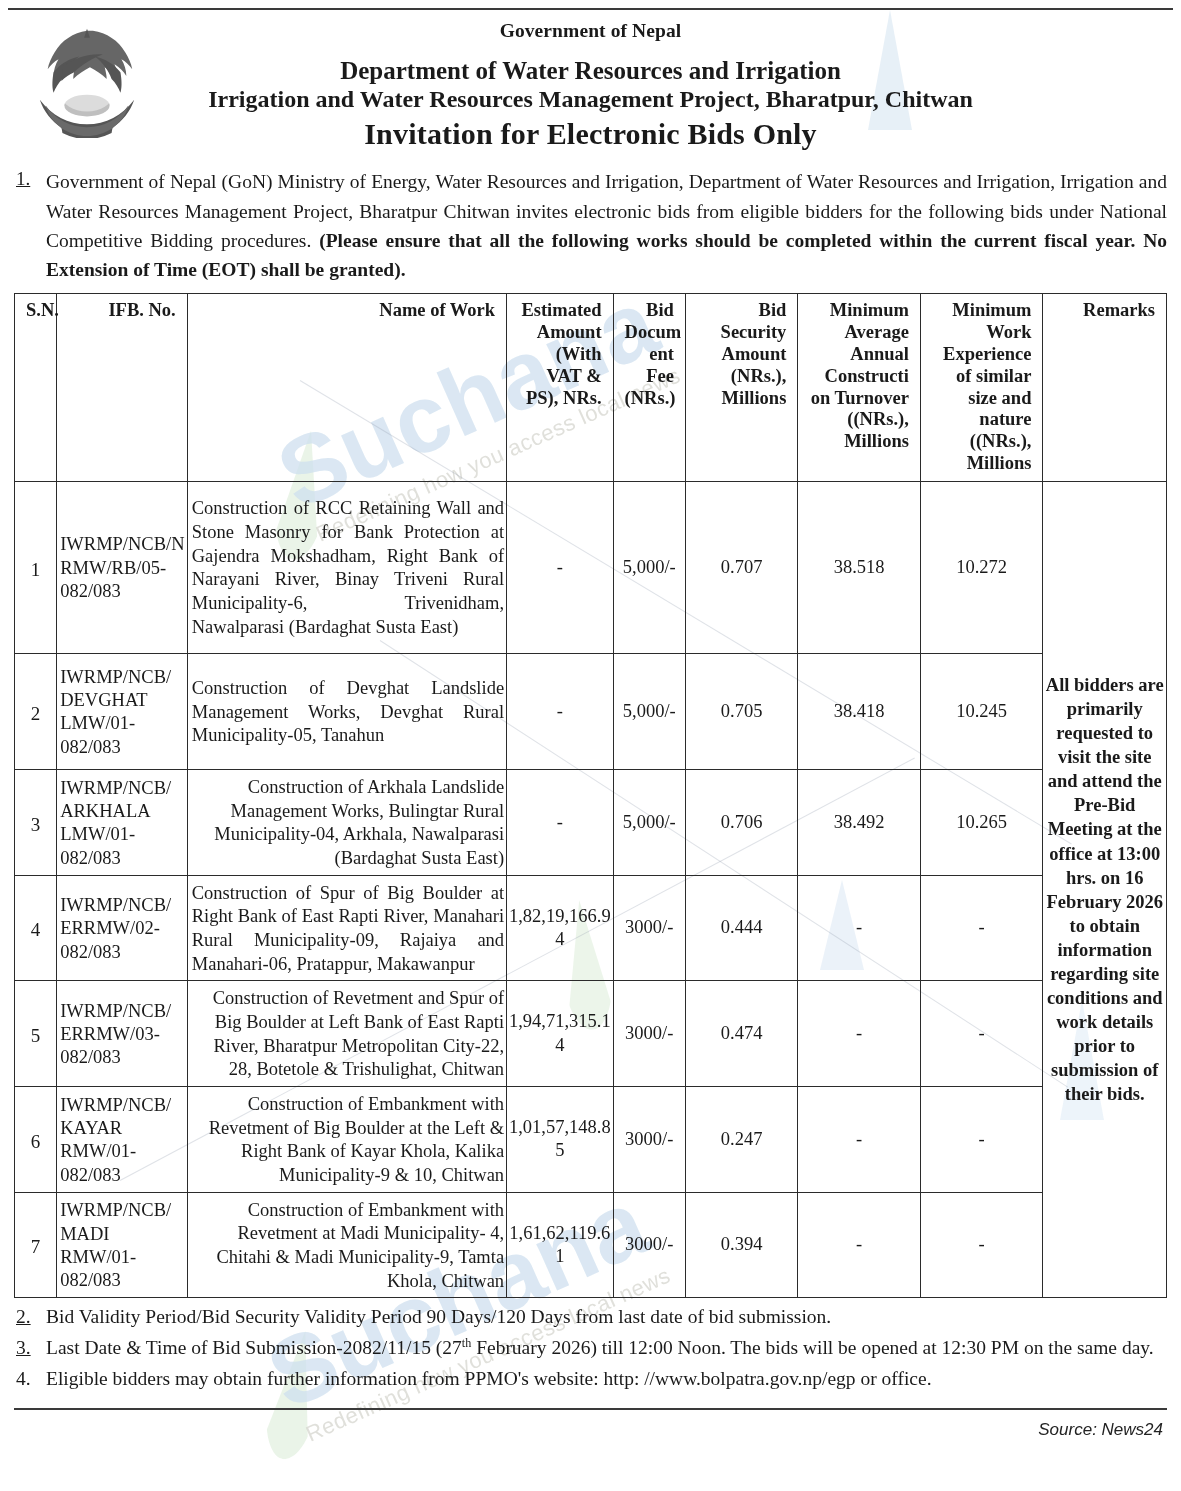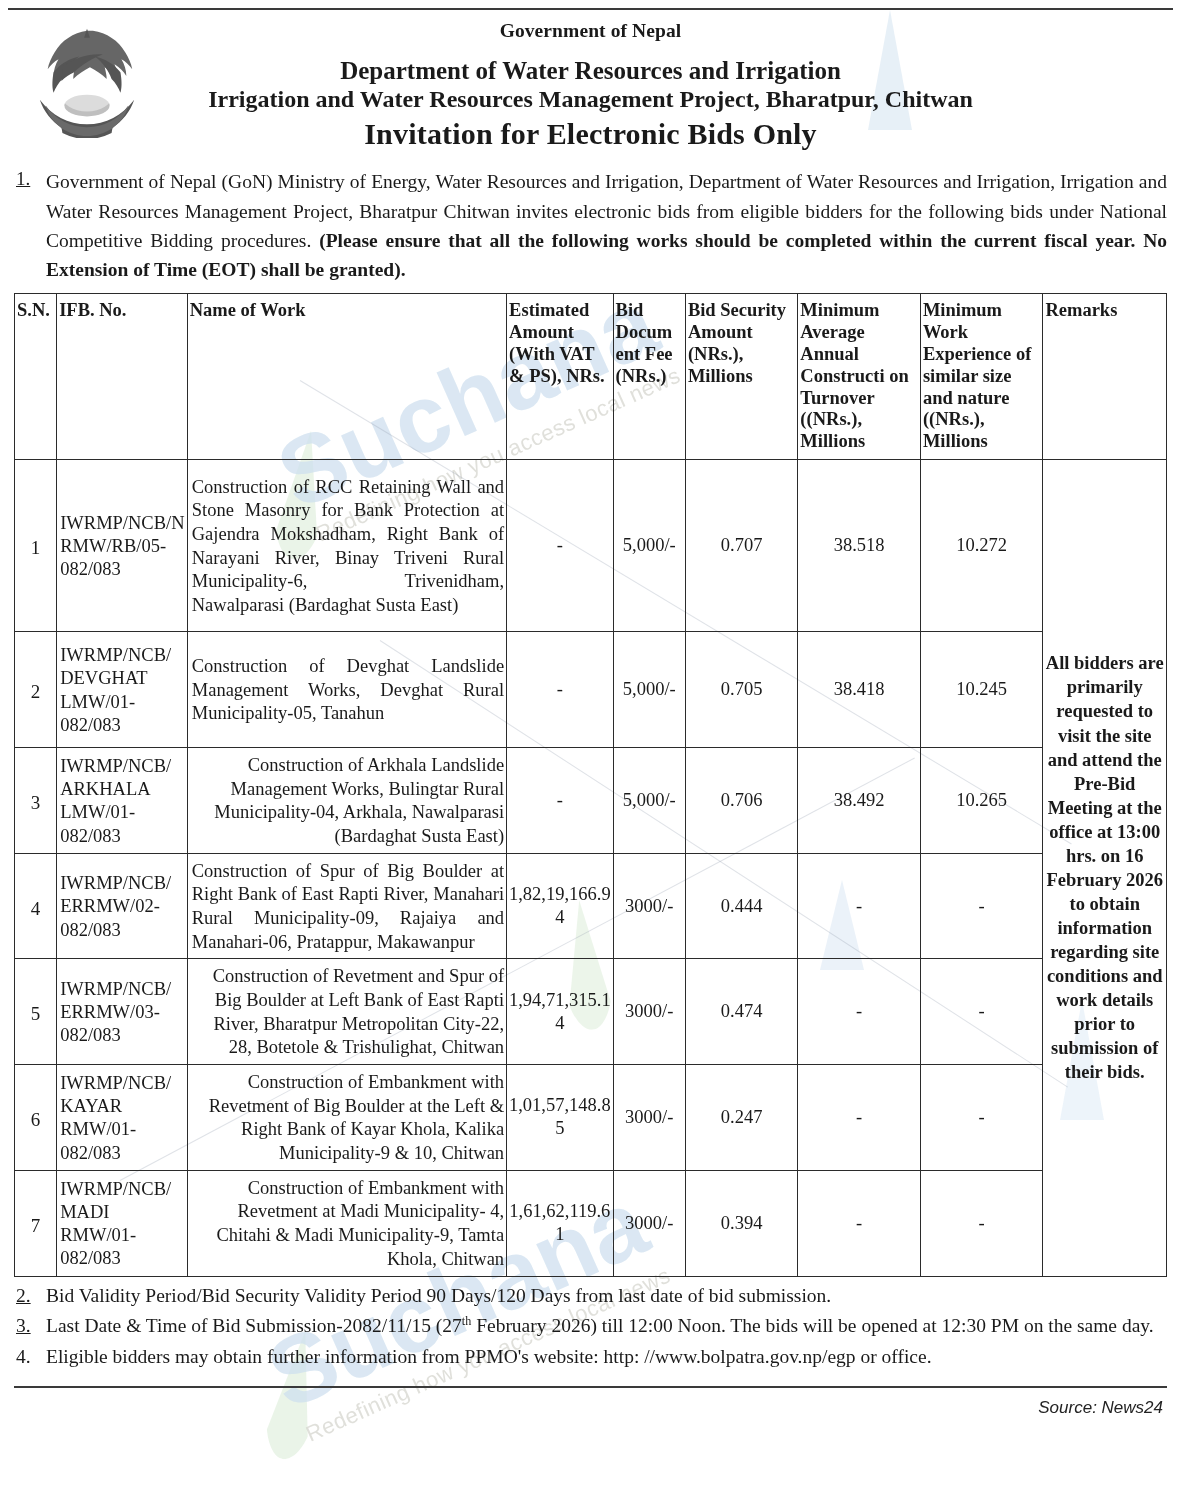--- a/index.html
+++ b/index.html
@@ -130,22 +130,22 @@
   }
   table.bids th, table.bids td {
     border: 1.4px solid #2b2b2b;
     vertical-align: middle;
     background: transparent;
   }
   table.bids thead th {
     font-size: 18.5px;
     font-weight: 700;
     line-height: 1.18;
-    text-align: left;
-    padding: 6px 2px;
+    text-align: right;
+    padding: 6px 11px;
     vertical-align: top;
   }
   .th-sn     { width: 42px; }
   .th-ifb    { width: 130px; }
   .th-work   { width: 318px; }
   .th-est    { width: 106px; }
   .th-fee    { width: 72px; }
   .th-sec    { width: 112px; }
   .th-turn   { width: 122px; }
   .th-exp    { width: 122px; }

